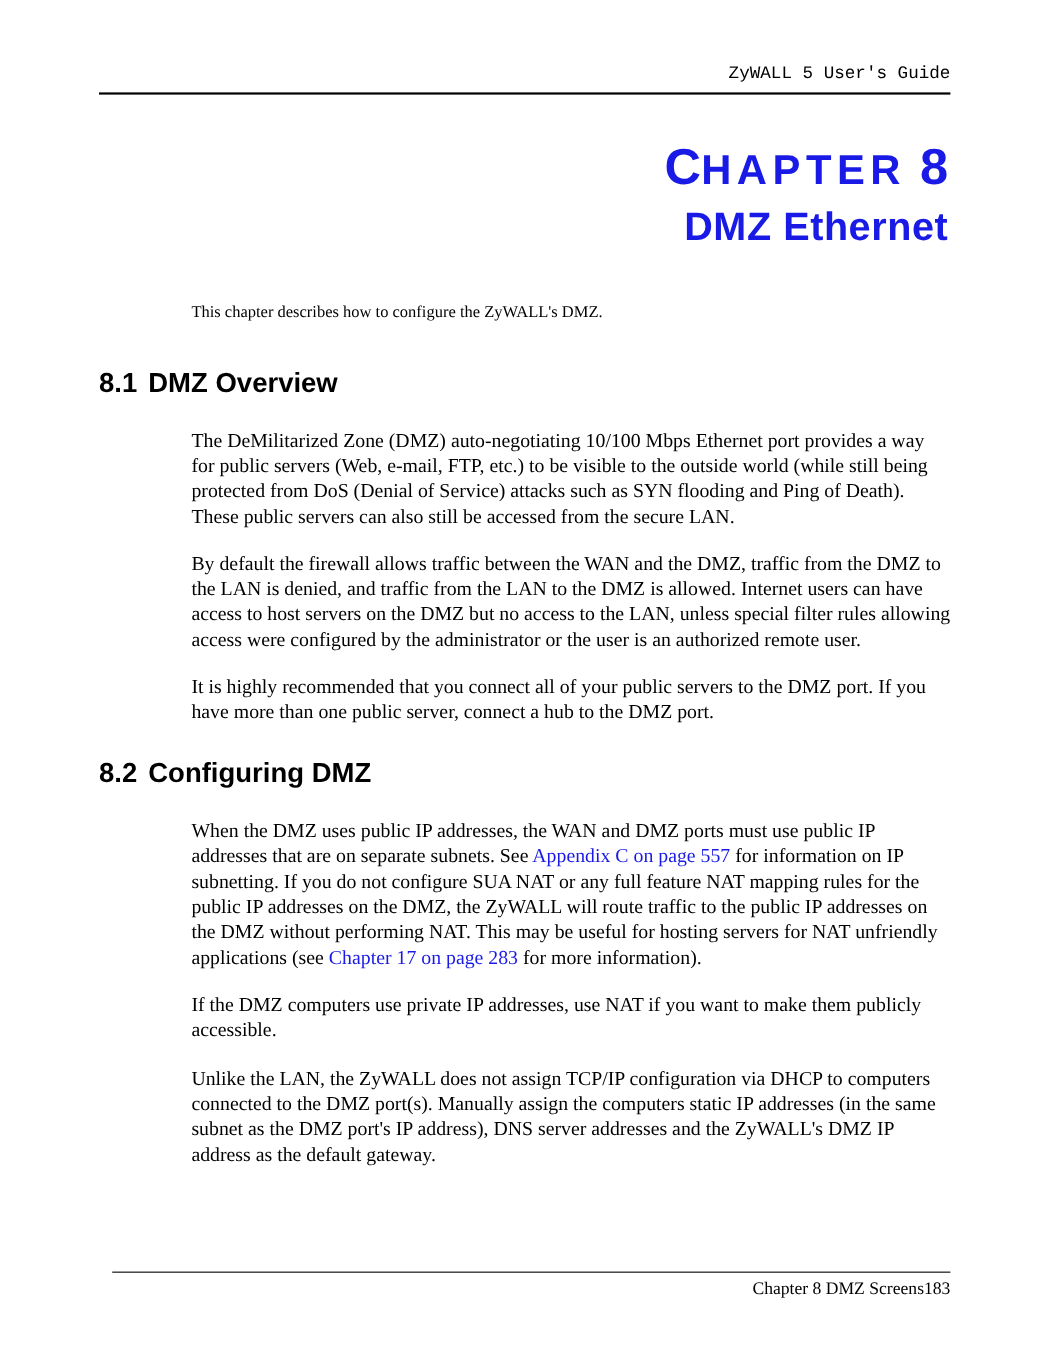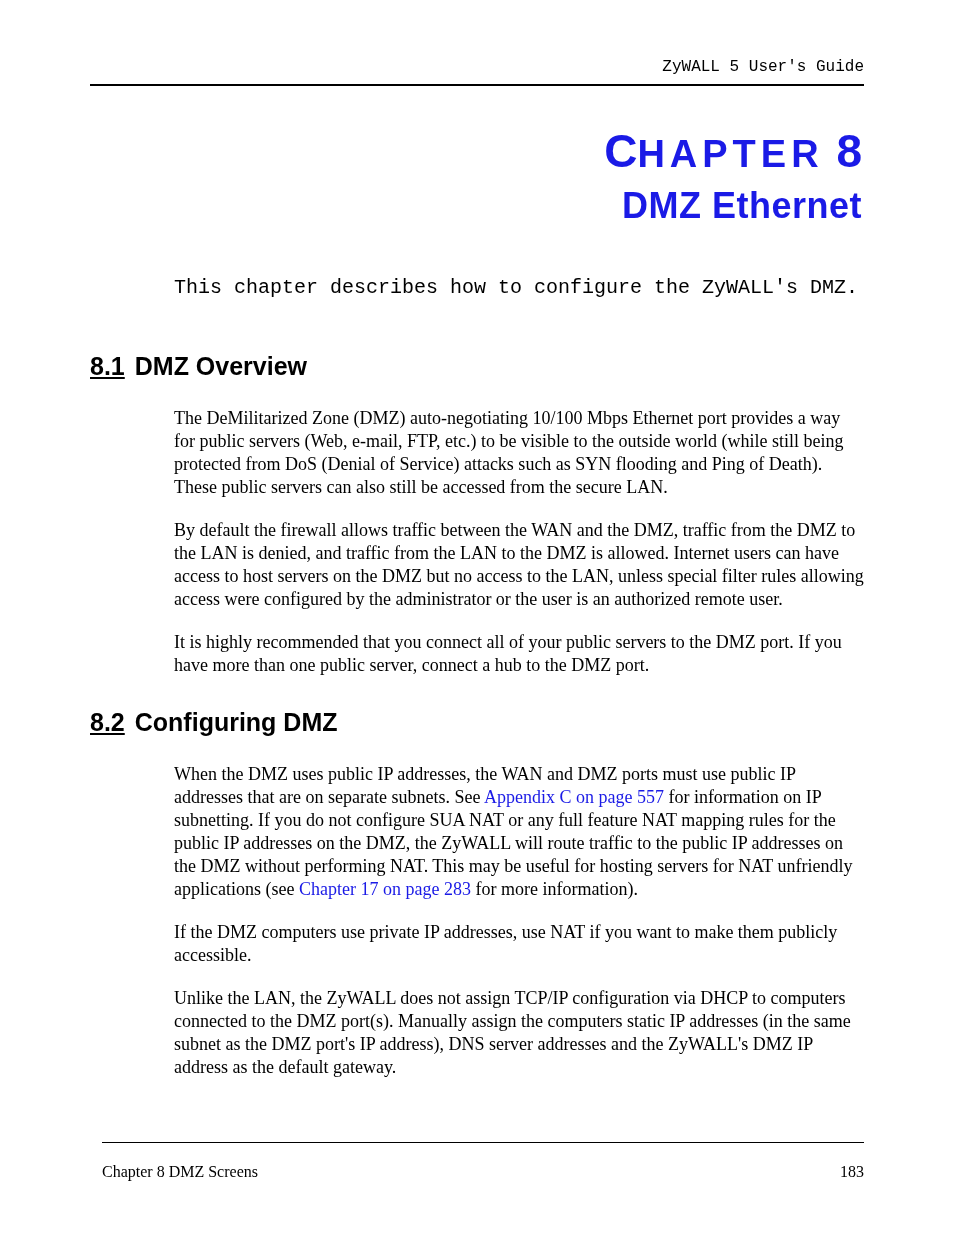--- a/index.html
+++ b/index.html
@@ -36,51 +36,50 @@
       line-height: 1.2;
     }
     .chapter-label .big-c { font-size: 46px; letter-spacing: 0; }
     .chapter-label .big-8 { font-size: 46px; letter-spacing: 0; }
     .chapter-title {
       font-size: 36px;
       margin-top: 6px;
       letter-spacing: 0.5px;
     }
     .intro {
-      font-size: 20px;
+      font-size: 15px;
       margin-left: 84px;
-      margin-bottom: 52px;
+      margin-bottom: 40px;
       line-height: 1.25;
-      font-family: Liberation Mono, monospace;
     }
     .section-heading {
       font-family: Arial, Helvetica, sans-serif;
       font-weight: bold;
       font-size: 25px;
       margin-bottom: 26px;
       margin-top: 8px;
     }
-    .section-heading .num { margin-right: 10px; text-decoration: underline; }
+    .section-heading .num { margin-right: 10px; }
     .body-block {
       margin-left: 84px;
       font-size: 18px;
       line-height: 1.28;
     }
     .body-block p { margin-bottom: 20px; }
     .link { color: #1a1ae6; }
     .footer {
       position: absolute;
       left: 102px;
       right: 90px;
       bottom: 54px;
       border-top: 1.5px solid #000;
-      padding-top: 20px;
+      padding-top: 6px;
       font-size: 16px;
       display: flex;
-      justify-content: space-between;
+      justify-content: flex-end;
     }
   </style>
 </head>
 <body>
 
 <div class="page">
 
   <div class="header-region">
     <span>ZyWALL 5 User's Guide</span>
   </div>

